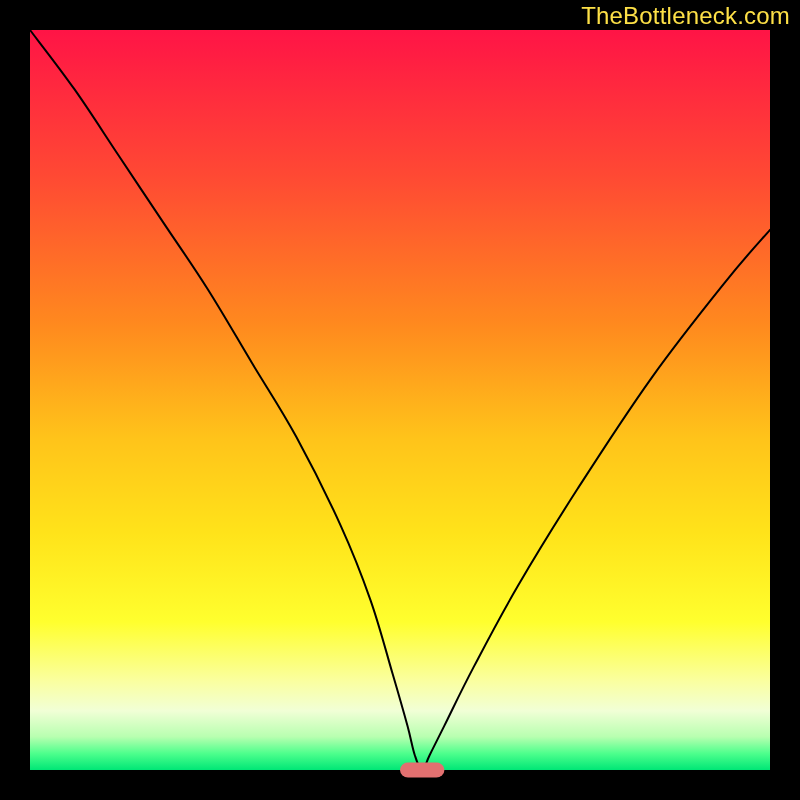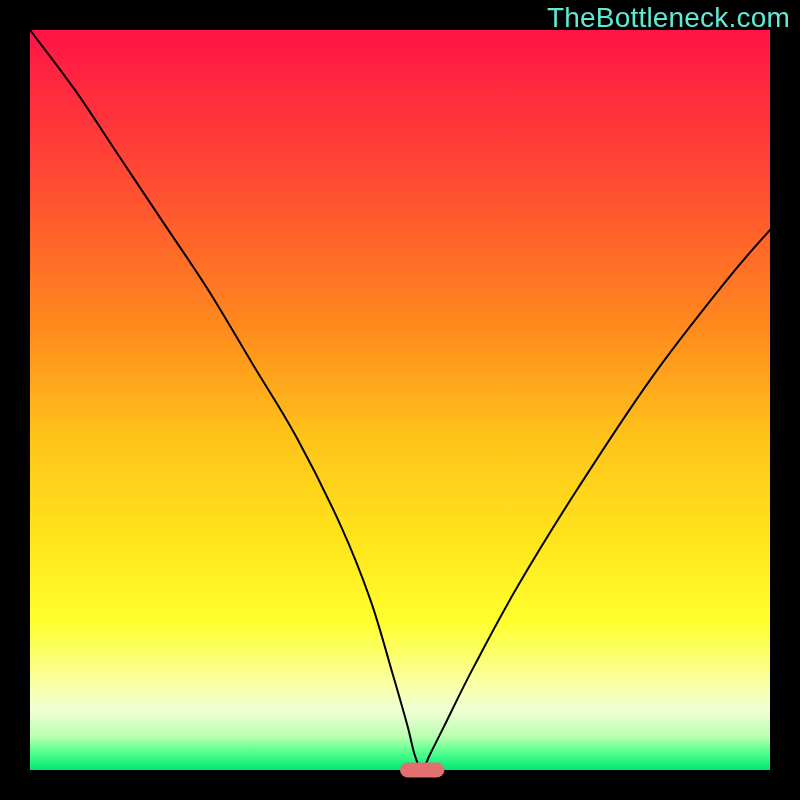--- a/index.html
+++ b/index.html
@@ -19,23 +19,23 @@
   }
   svg.plot {
     position: absolute;
     left: 0;
     top: 0;
   }
   .watermark {
     position: absolute;
     top: 2px;
     right: 10px;
-    font-size: 28px;
+    font-size: 24px;
     font-weight: 400;
-    color: #5eead4;
+    color: #fde047;
     letter-spacing: 0.2px;
     user-select: none;
     pointer-events: none;
   }
 </style>
 </head>
 <body>
 
 <div class="frame">
   <svg class="plot" width="800" height="800" viewBox="0 0 800 800">

